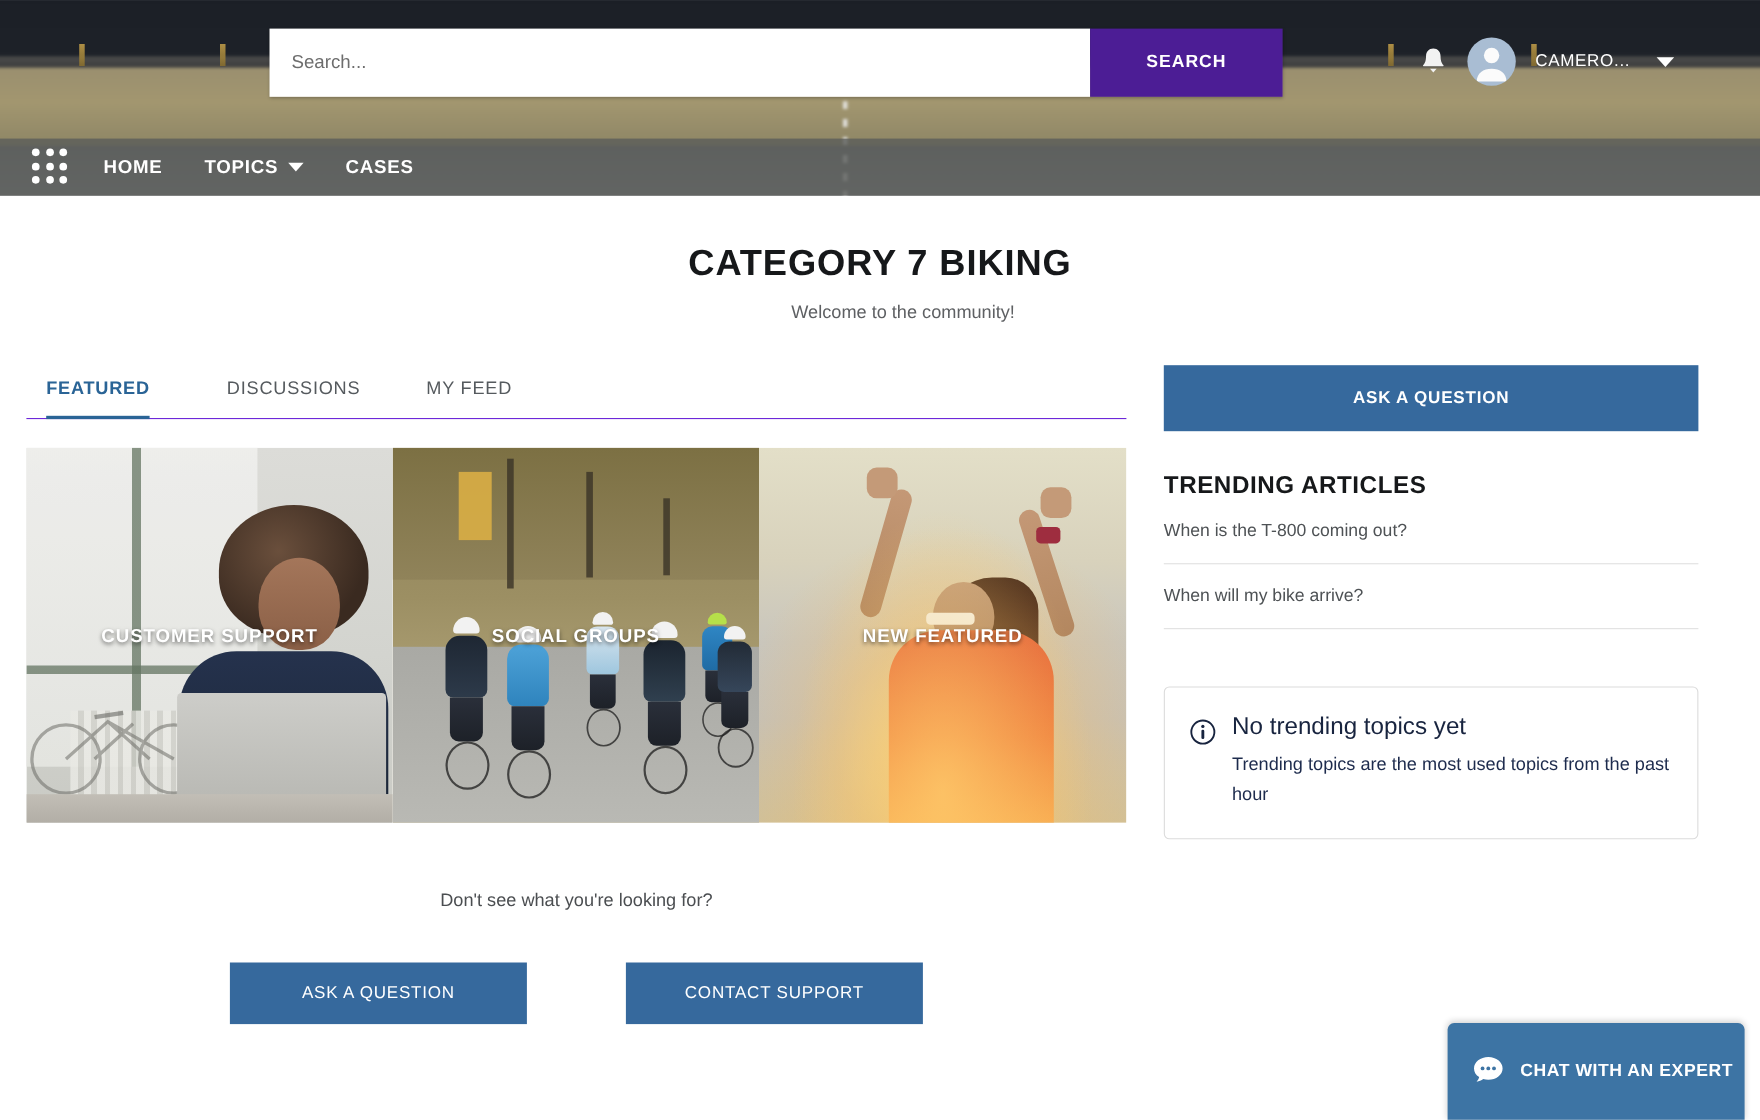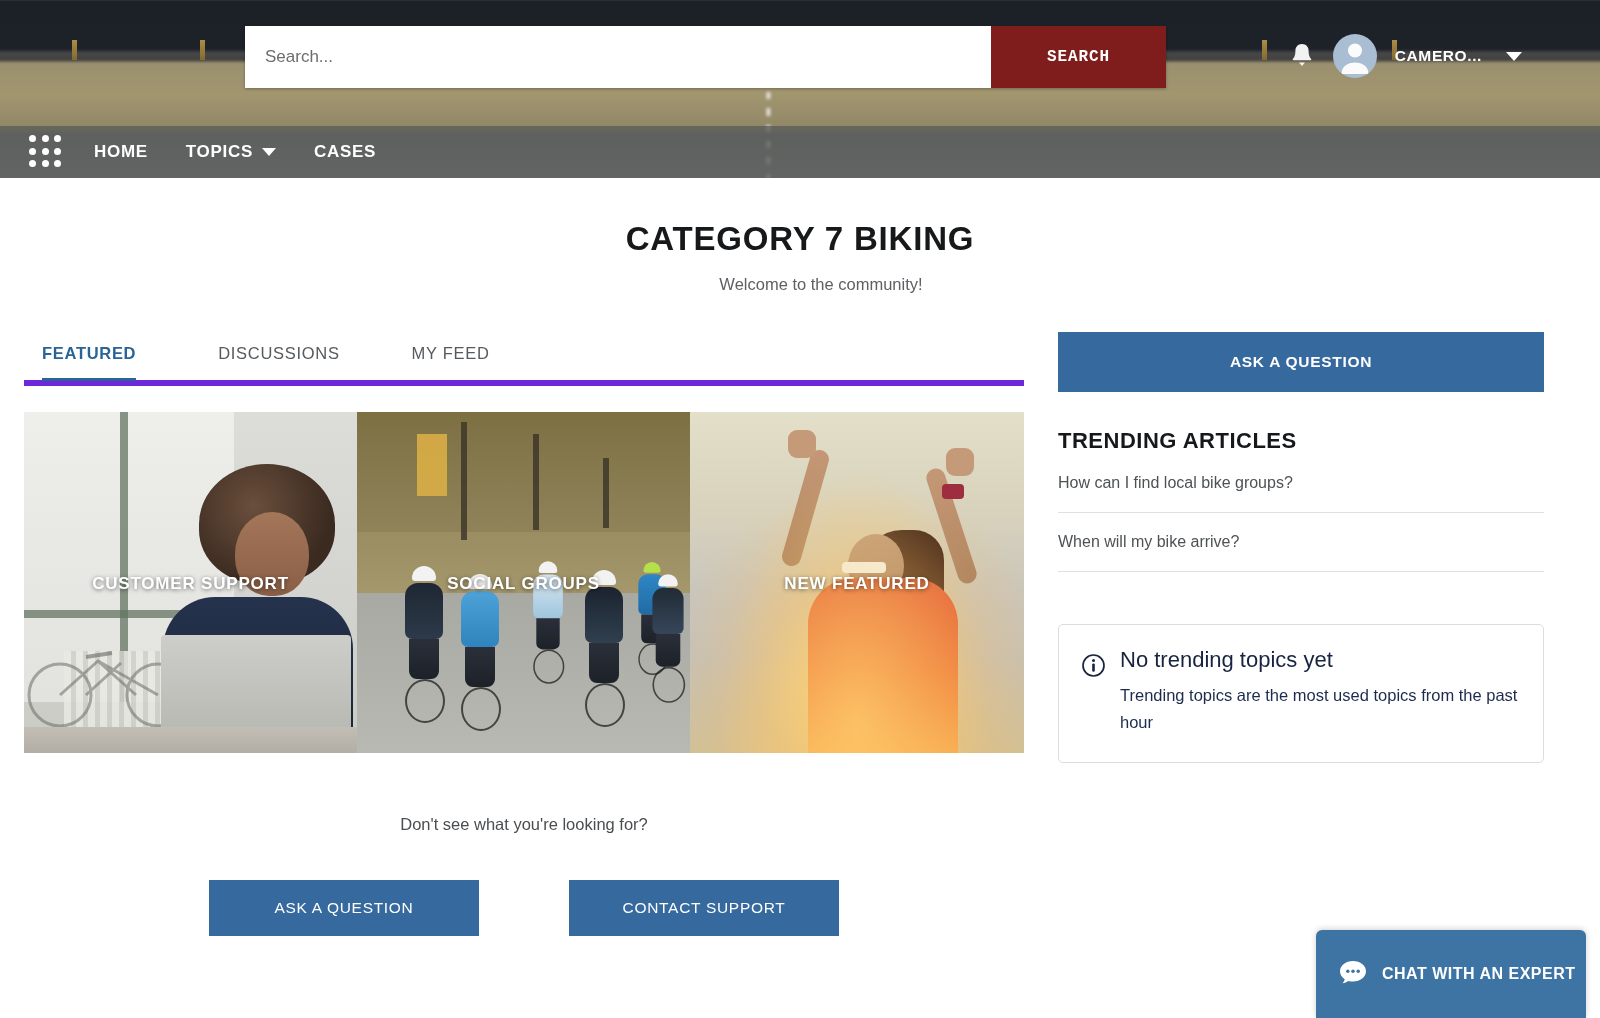--- a/index.html
+++ b/index.html
@@ -61,23 +61,23 @@
     background: #fff;
     font-family: "Liberation Sans", sans-serif;
     font-size: 17px;
     color: #3e3e3e;
     padding: 0 20px;
   }
   .search-input::placeholder { color: #6d6d6d; }
   .search-btn {
     width: 175px;
     border: none;
-    background: #7f1d1d;
+    background: #4c1d95;
     color: #fff;
-    font-family: Liberation Mono, monospace;
+    font-family: Liberation Sans, sans-serif;
     font-size: 16px;
     font-weight: bold;
     letter-spacing: .9px;
     cursor: pointer;
   }
 
   .header-right {
     position: absolute;
     right: 78px; top: 34px;
     display: flex;
@@ -90,21 +90,21 @@
     width: 44px; height: 44px;
     border-radius: 50%;
     background: #a9bdd3;
     display: flex; align-items: center; justify-content: center;
     overflow: hidden;
     cursor: pointer;
   }
   .user-name {
     color: #fff;
     font-size: 15.5px;
-    font-weight: bold;
+    font-weight: normal;
     letter-spacing: .6px;
     white-space: nowrap;
     cursor: pointer;
   }
   .caret-down {
     width: 0; height: 0;
     border-left: 8px solid transparent;
     border-right: 8px solid transparent;
     border-top: 9px solid #fff;
     margin-left: 6px;
@@ -170,22 +170,22 @@
     padding: 0 56px 0 24px;
     margin-top: 38px;
     gap: 34px;
   }
   .col-main { width: 1000px; }
   .col-side { flex: 1; }
 
   
   .tabs {
     display: flex;
-    border-bottom: 6px solid #6d28d9;
-    gap: 12px;
+    border-bottom: 1px solid #6d28d9;
+    gap: 0;
   }
   .tab {
     padding: 12px 0 15px 0;
     margin-right: 60px;
     font-size: 16.5px;
     letter-spacing: .7px;
     color: #555a5e;
     cursor: pointer;
     border-bottom: 3px solid transparent;
     margin-bottom: -1px;
@@ -608,21 +608,21 @@
       <button class="btn-primary">ASK A QUESTION</button>
       <button class="btn-primary">CONTACT SUPPORT</button>
     </div>
   </div>
 
   <div class="col-side">
     <button class="btn-primary side-ask">ASK A QUESTION</button>
 
     <div class="side-h">TRENDING ARTICLES</div>
 
-    <div class="article">How can I find local bike groups?</div>
+    <div class="article">When is the T-800 coming out?</div>
     <div class="article">When will my bike arrive?</div>
 
     <div class="infobox">
       <span class="info-icon">
         <svg width="25" height="25" viewBox="0 0 25 25">
           <circle cx="12.5" cy="12.5" r="10.5" fill="none" stroke="#18243f" stroke-width="1.7"></circle>
           <circle cx="12.5" cy="7.4" r="1.5" fill="#18243f"></circle>
           <rect x="11.2" y="10.4" width="2.6" height="8.4" rx="1.2" fill="#18243f"></rect>
         </svg>
       </span>

